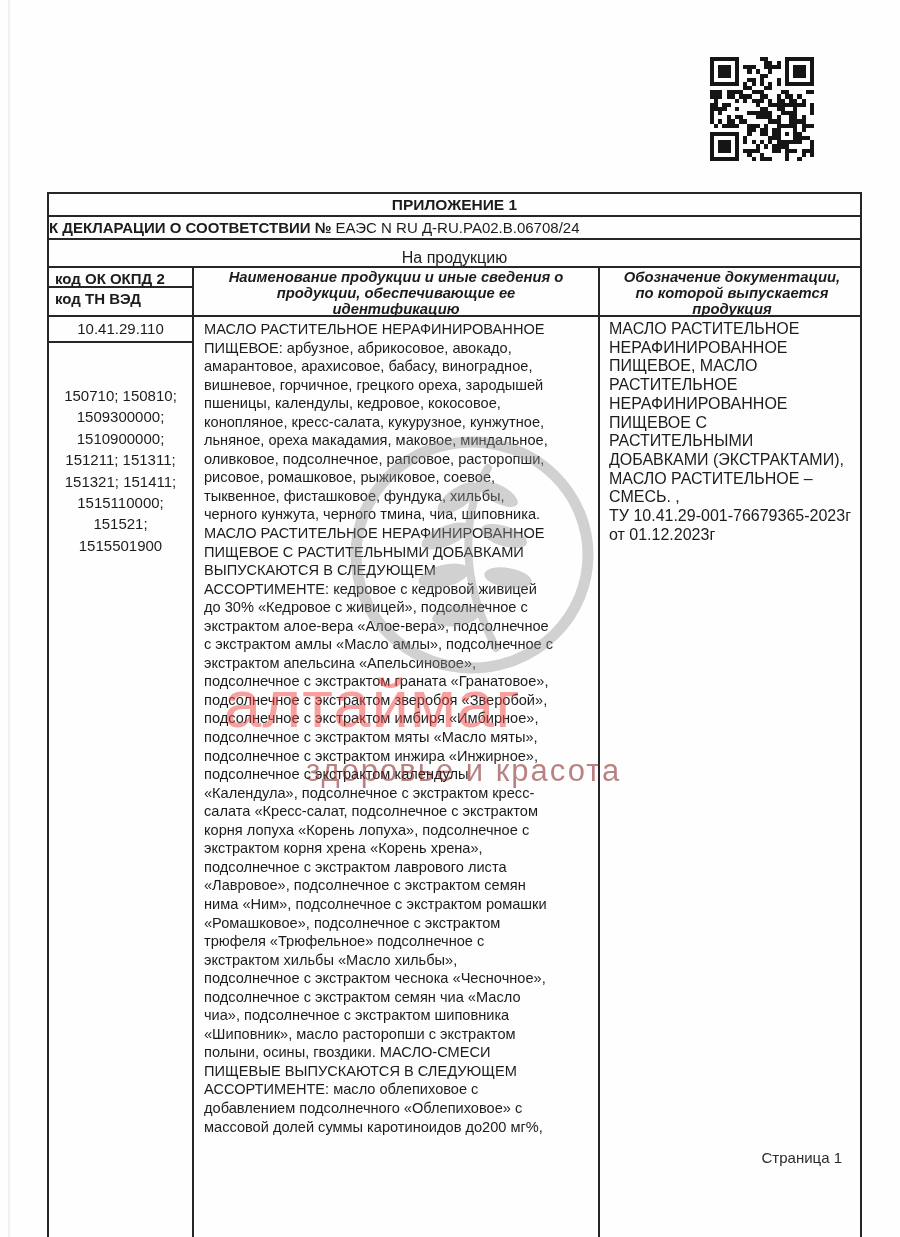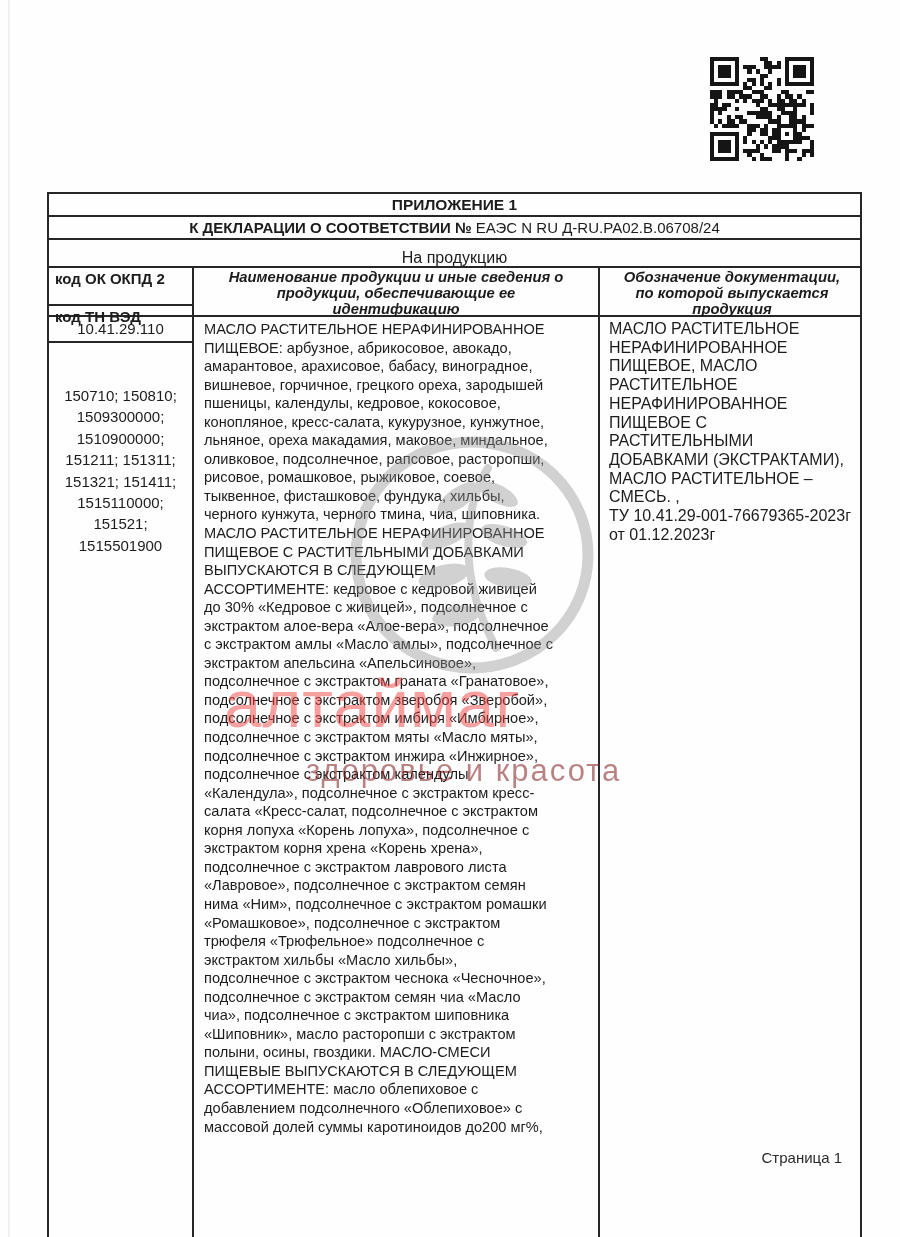--- a/index.html
+++ b/index.html
@@ -12,31 +12,31 @@
   
   .qr { position:absolute; left:710px; top:57px; width:104px; height:104px; }
 
   
   .doc-table {
     position:absolute; left:47px; top:192px; width:815px;
     border:2px solid #262626; box-sizing:border-box; background:transparent;
   }
   .trow { box-sizing:border-box; border-bottom:2px solid #262626; }
   .row-title   { height:23px; text-align:center; font-weight:bold; font-size:15.5px; line-height:22px; }
-  .row-decl    { height:23px; text-align:center; font-size:15px; line-height:22px; }
+  .row-decl    { height:23px; font-size:15px; line-height:22px; }
   .row-decl b  { font-weight:bold; }
   .row-sub     { height:20px; text-align:center; font-size:16px; line-height:19px;margin-top:8px; }
 
   .grid3 { display:grid; grid-template-columns:145px 406px 264px; }
   .cell { box-sizing:border-box; }
   .cell.c1, .cell.c2 { border-right:2px solid #262626; }
 
   .head-row { height:49px; }
   .head-c1 { display:flex; flex-direction:column; }
-  .head-c1 .sub { box-sizing:border-box; padding:2px 0 0 6px; font-weight:bold; font-size:15px; height:38px; }
+  .head-c1 .sub { box-sizing:border-box; padding:2px 0 0 6px; font-weight:bold; font-size:15px; height:20px; }
   .head-c1 .sub.top { border-bottom:2px solid #262626; }
   .head-center {
     text-align:center; font-weight:bold; font-size:14.8px; line-height:16.1px;
     padding-top:1px; white-space:pre-line;font-style:italic;
   }
 
   .body-row { height:960px; }
   .okpd-cell {
     height:26px; box-sizing:border-box; border-bottom:2px solid #262626;
     text-align:center; font-size:15px; line-height:24px;

